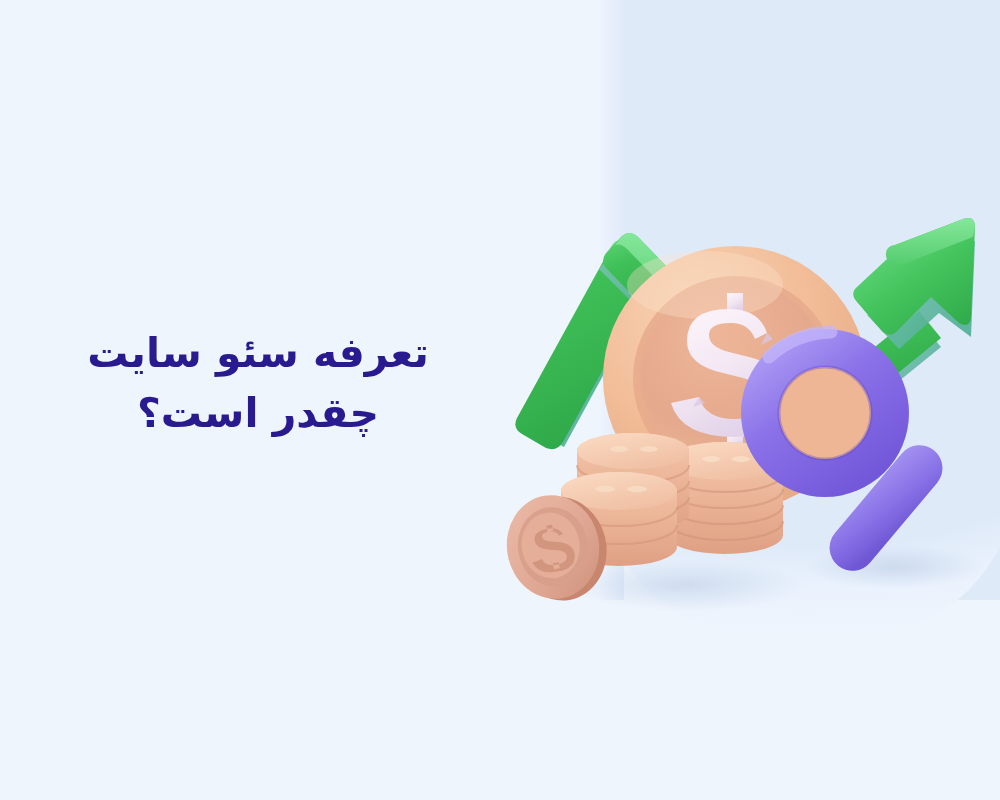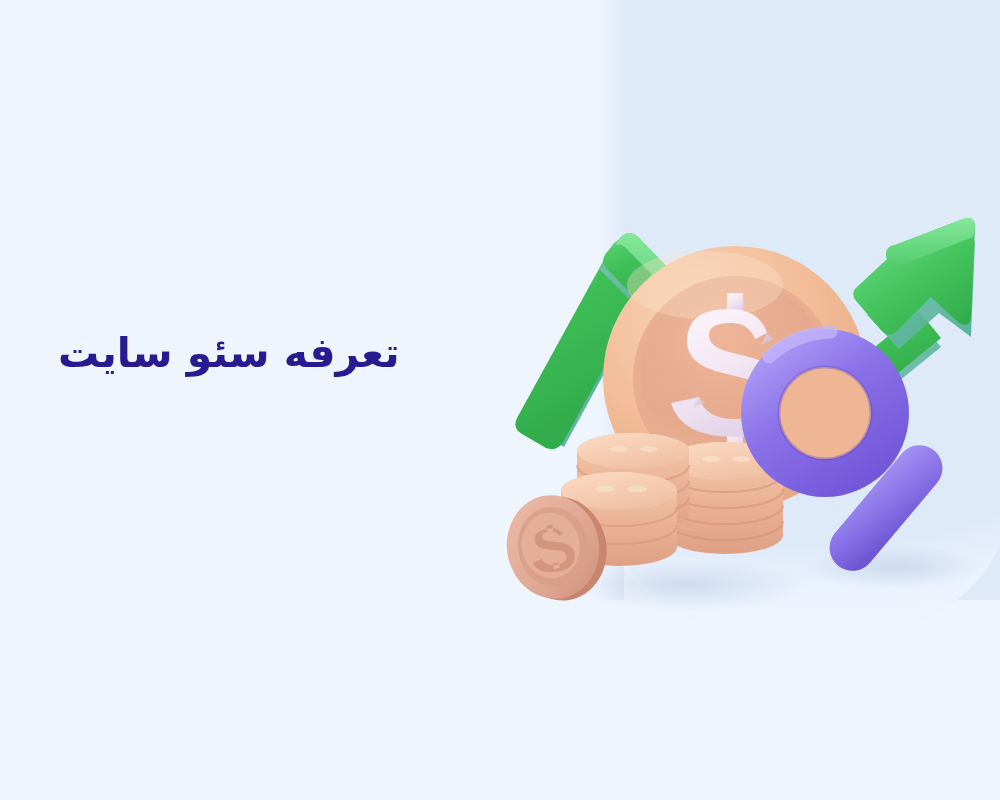--- a/index.html
+++ b/index.html
@@ -30,21 +30,21 @@
     position:absolute;left:598px;top:470px;width:420px;height:170px;
     background:radial-gradient(120% 100% at 50% 0%, #dfeaf9 45%, #eaf2fd 70%, #eff5fd 100%);
     border-radius:0 0 240px 240px;
   }
 
   
   .headline{
     position:absolute;
     right:542px;top:296px;
     width:400px;
-    text-align:left;
+    text-align:center;
     direction:rtl;
     color:#2a1a8f;
     font-weight:800;
     font-size:41px;
     line-height:60px;
     letter-spacing:-0.5px;
     white-space:nowrap;
   }
   .headline .ln{display:block;}
 
@@ -58,20 +58,21 @@
 <body>
 
 <div id="banner">
 
   <div class="bg-panel"></div>
   <div class="bg-panel-fade"></div>
   <div class="bg-panel-bottomfade"></div>
 
   <h1 class="headline">
     <span class="ln">تعرفه سئو سایت</span>
+    <span class="ln">چقدر است؟</span>
   </h1>
 
   <div class="illustration">
     <svg viewBox="0 0 505 470" xmlns="http://www.w3.org/2000/svg" aria-hidden="true">
       <defs>
         <linearGradient id="gArrowFace" x1="0" y1="0" x2="0.4" y2="1">
           <stop offset="0%" stop-color="#5fd877"></stop>
           <stop offset="35%" stop-color="#3fbf57"></stop>
           <stop offset="100%" stop-color="#2fa849"></stop>
         </linearGradient>

